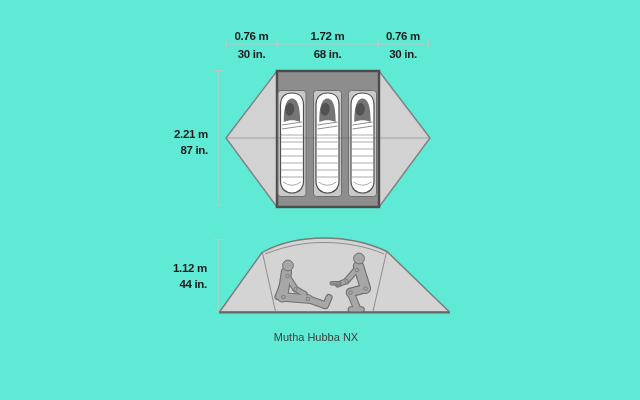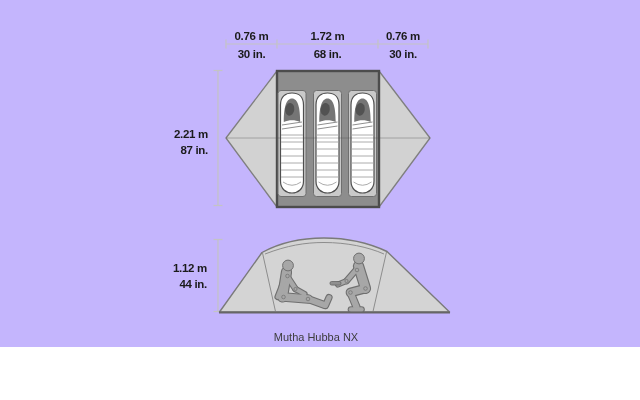--- a/index.html
+++ b/index.html
@@ -1,16 +1,16 @@
 <!DOCTYPE html>
 <html><head>
 <meta charset="utf-8">
 <style>
   html,body{margin:0;padding:0;background:#ffffff;}
-  .stage{position:relative;width:640px;height:347px;background:#c4b5fd;overflow:hidden;
+  .stage{position:relative;width:640px;height:400px;background:#5eead4;overflow:hidden;
          font-family:"Liberation Sans", sans-serif;}
   svg{display:block;}
   .dim-line{stroke:#c4c4c4;stroke-width:1.2;fill:none;}
   .dim-text{font-family:"Liberation Sans",sans-serif;font-weight:bold;font-size:11.5px;
             fill:#1b1b1b;letter-spacing:-0.3px;}
   .caption-text{font-family:"Liberation Sans",sans-serif;font-size:11px;fill:#3d3d3d;}
   .vestibule{fill:#d2d2d2;stroke:#7f7f7f;stroke-width:1.3;stroke-linejoin:round;}
   .body-rect{fill:#8d8d8d;stroke:#4c4c4c;stroke-width:2.4;}
   .pad{fill:#c9c9c9;stroke:#6f6f6f;stroke-width:1;}
   .bag{fill:#ffffff;stroke:#4f4f4f;stroke-width:1.2;}

